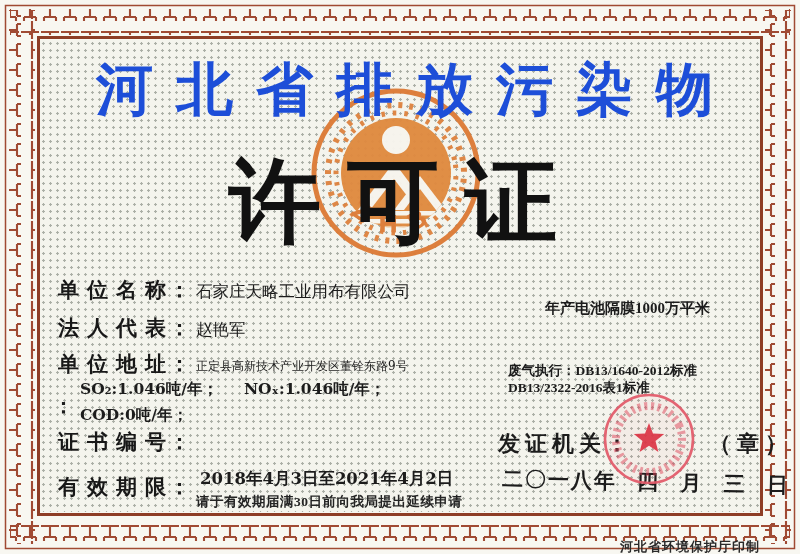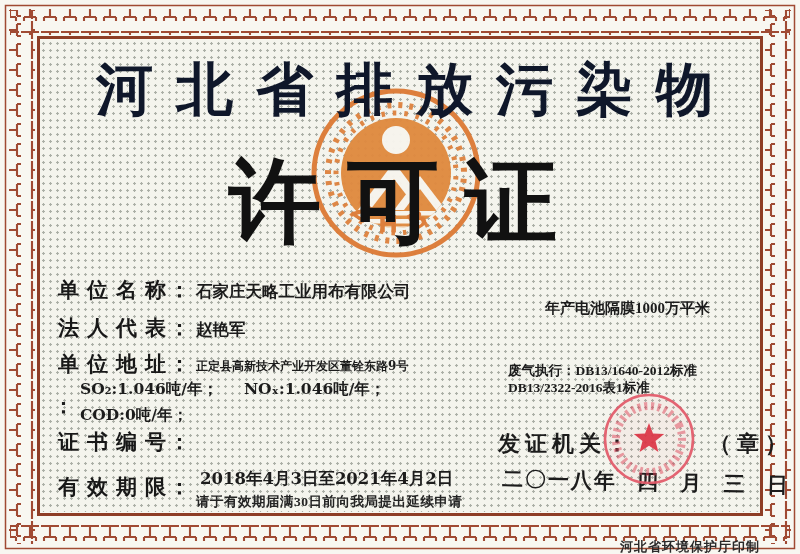--- a/index.html
+++ b/index.html
@@ -17,32 +17,32 @@
     background-color:#f4f4ed;
     background-image:radial-gradient(rgba(62,72,60,0.40) 1px, transparent 1.45px);
     background-size:7px 7px;
   }
   .border-svg{position:absolute;inset:0;width:800px;height:554px;pointer-events:none;}
   .emblem{position:absolute;left:296px;top:78px;width:200px;height:200px;z-index:1;opacity:.96;}
 
   .title-line1{
     position:absolute;left:0;right:0;top:52px;z-index:2;
     text-align:center;font-size:57px;font-weight:700;
-    letter-spacing:23px;padding-left:32px;white-space:nowrap;color:#0f172a;
+    letter-spacing:23px;padding-left:32px;white-space:nowrap;color:#1d4ed8;
   }
   .title-line2{
     position:absolute;left:0;right:0;top:140px;z-index:2;
     text-align:center;font-size:92px;font-weight:700;
     letter-spacing:26px;padding-left:12px;white-space:nowrap;color:#111;
   }
 
   .row{position:absolute;left:58px;z-index:3;display:flex;align-items:center;white-space:nowrap;}
   .row .lbl{font-size:21px;font-weight:700;letter-spacing:8px;color:#181818;}
   .row .colon{font-size:21px;font-weight:700;margin-left:-5px;margin-right:2px;}
-  .row .val{font-size:16.5px;font-weight:700;margin-top:4px;margin-left:4px;font-family:"DejaVu Serif","Liberation Serif",serif;}
+  .row .val{font-size:16.5px;font-weight:400;margin-top:4px;margin-left:4px;font-family:"DejaVu Serif","Liberation Serif",serif;}
   .r1{top:276px;} .r2{top:314px;} .r3{top:350px;}
   .r3 .val{font-size:12px;margin-top:5px;}
   .r4{top:386px;}
   .r4 .permit-grid{
     display:grid;grid-template-columns:max-content max-content;
     column-gap:26px;row-gap:5px;margin:-7px 0 0 4px;
     font-size:15.5px;font-weight:700;font-family:"DejaVu Serif","Liberation Serif",serif;
   }
   .r5{top:428px;} .r5 .val{font-size:17px;letter-spacing:.5px;}
   .r6{top:462px;}

